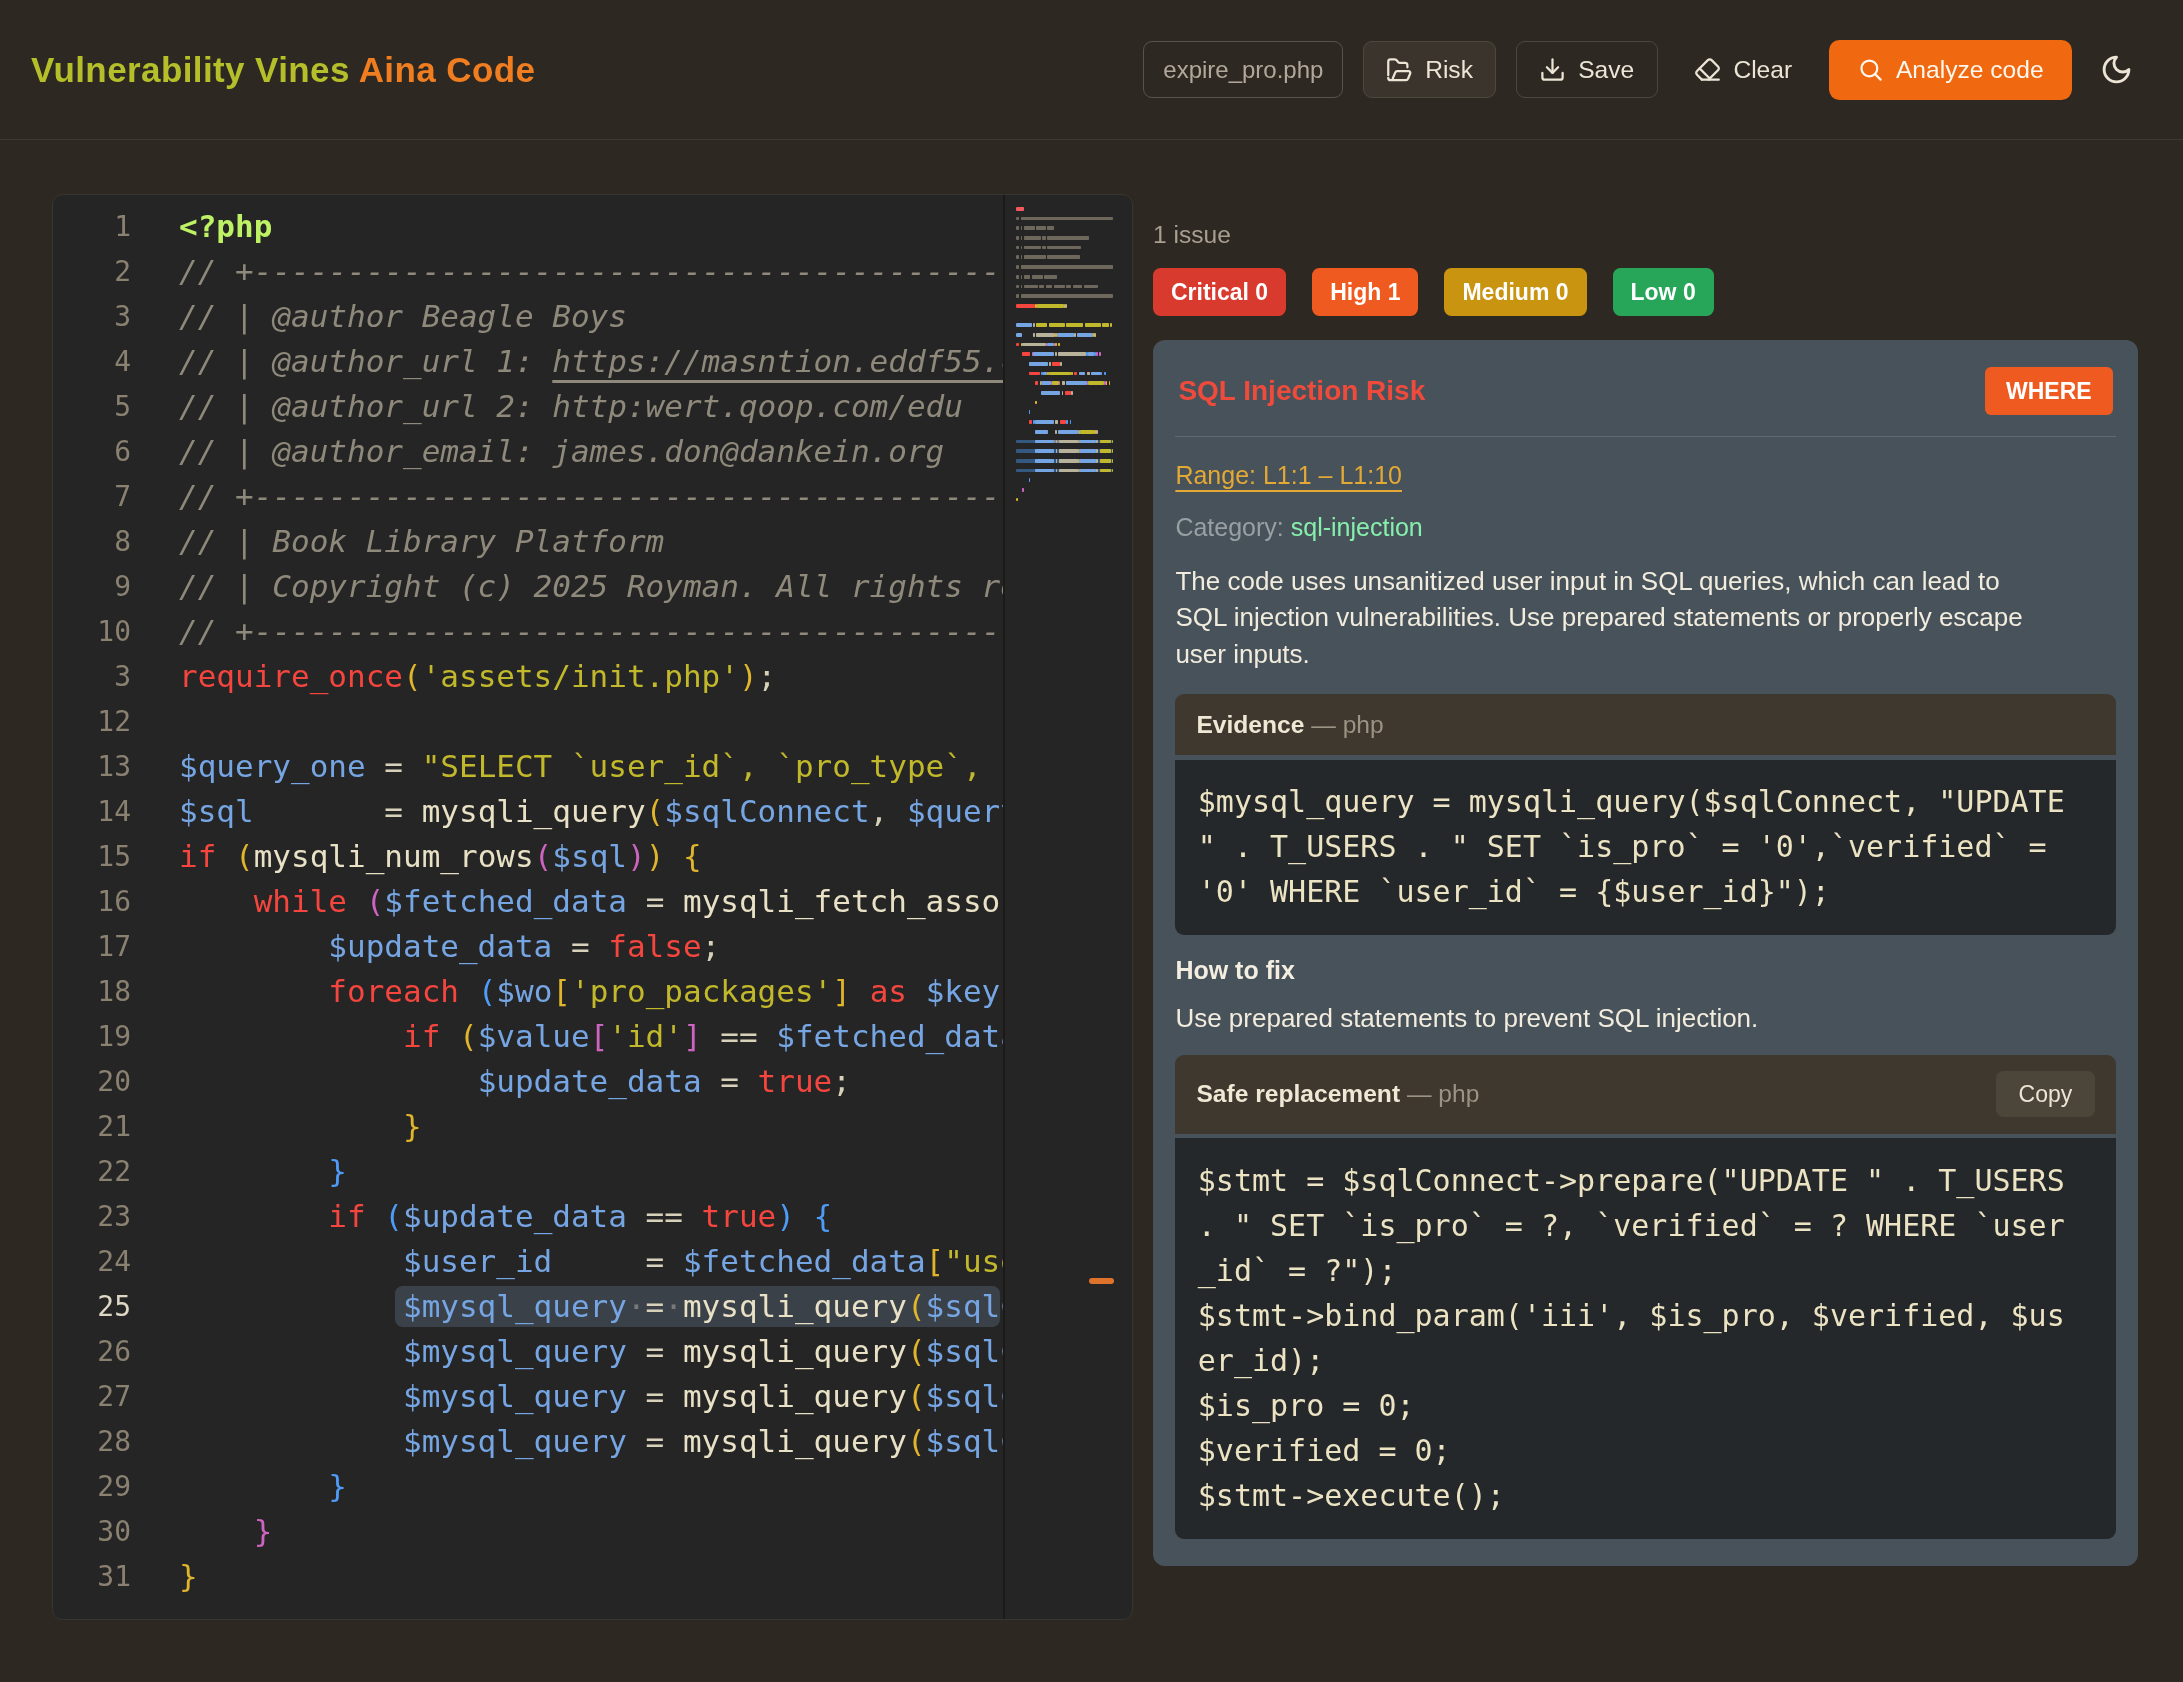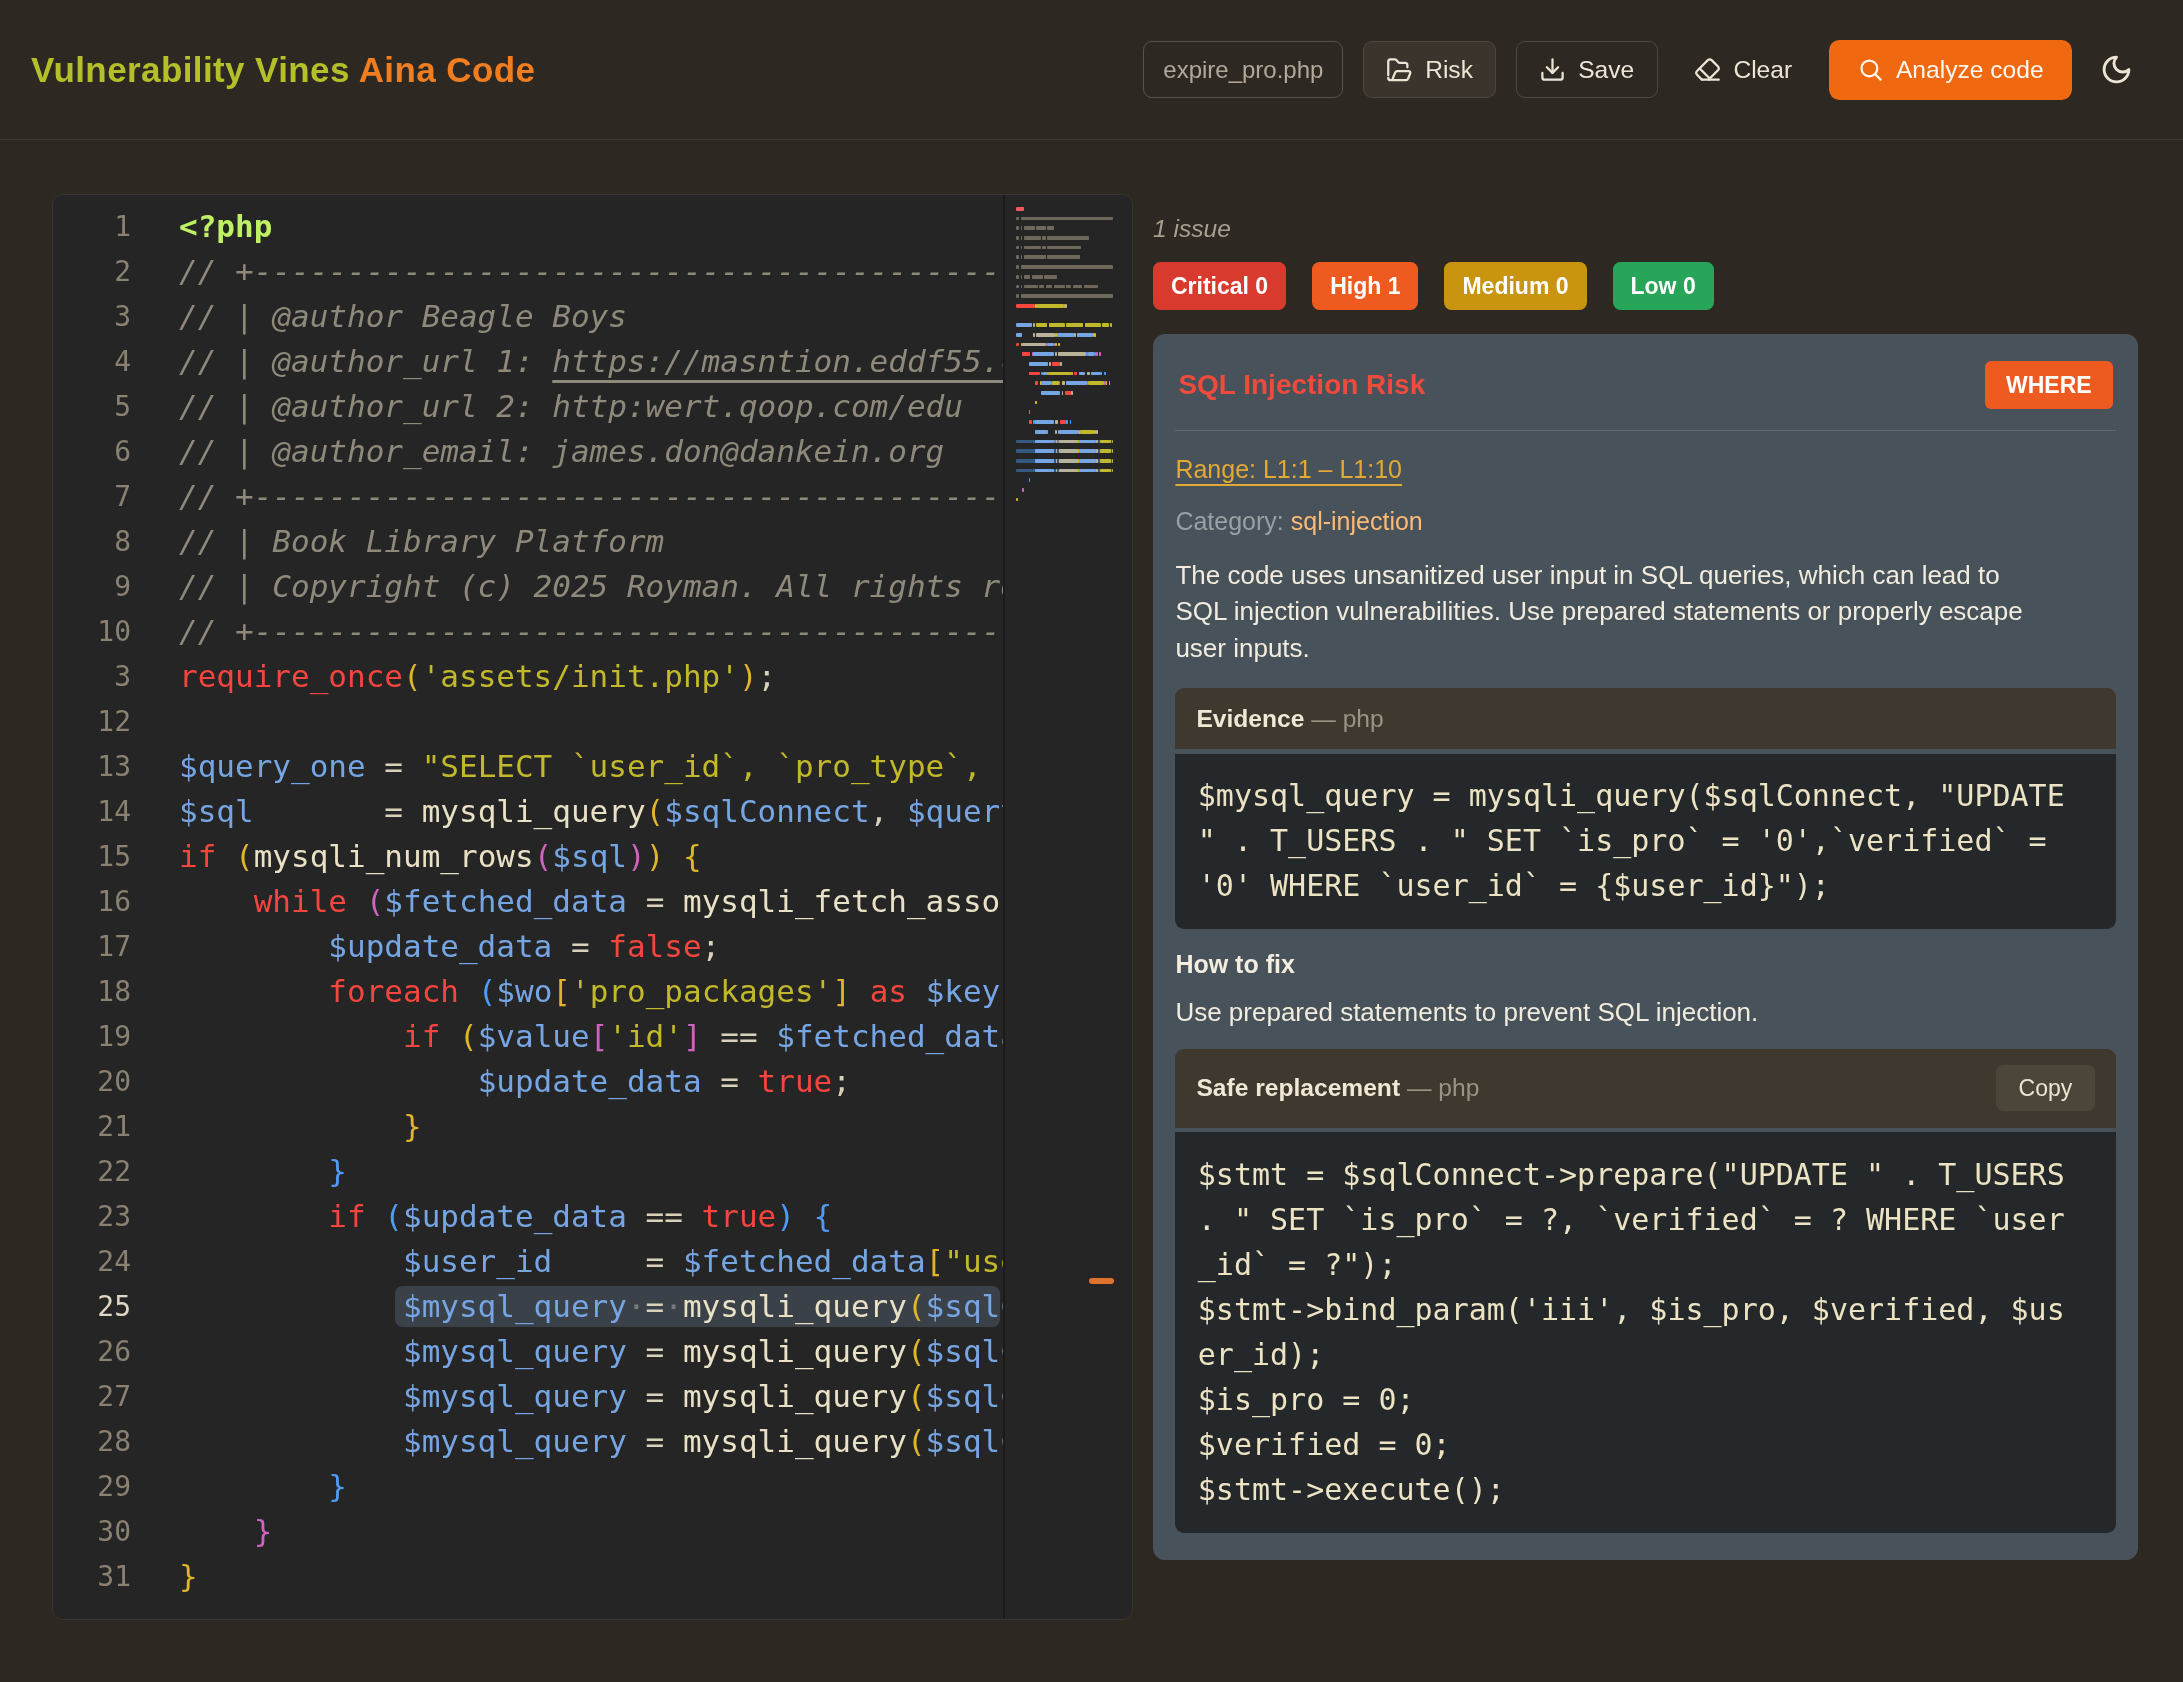--- a/index.html
+++ b/index.html
@@ -75,34 +75,34 @@
   .seam { position:absolute; left:950px; top:0; bottom:0; width:1.5px; background:#1b1a18; }
   .mini { position:absolute; top:12px; left:963px; width:97px; }
   .mrow { display:flex; height:3.7px; margin-bottom:6px; max-width:97px; overflow:hidden; border-radius:0.7px; }
   .mrow i { height:3.7px; border-radius:0.7px; flex:none; }
   .mrow.mhl { background:#35587e; }
   .marker { position:absolute; left:1036px; top:1083px; width:25px; height:6px;
             background:#e0732c; border-radius:3px; }
 
   
   aside { margin-left:20px; width:985px; flex:none; }
-  .issues-summary { margin-top:21px; font-size:24.6px; color:#a89f90;font-style:italic; }
+  .issues-summary { margin-top:27px; font-size:24.6px; color:#a89f90; }
   .badges { display:flex; gap:26px; margin-top:19.4px; }
   .chip { height:48px; line-height:48px; padding:0 18px; border-radius:7.5px;
           color:#fff; font-size:23px; font-weight:bold; cursor:pointer; }
   .card { margin-top:24px; background:#48525a; border-radius:12px; padding:21px 22.4px 27px; }
   .card-head { display:flex; justify-content:space-between; align-items:center;
                padding:6px 3px 21px; border-bottom:1.5px solid rgba(235,228,212,.16); }
   .issue-title { font-size:28px; font-weight:bold; color:#ef4b3c; }
   .sev-badge { border-radius:6px; padding:10.4px 21px; font-size:23px; font-weight:bold; color:#fff; }
   .range { display:inline-block; margin-top:24px; font-size:25px; color:#e3a935;
            text-decoration:underline; text-underline-offset:6px; cursor:pointer; }
   .category { margin-top:22.4px; font-size:25px; }
   .category .lbl { color:#98a0a3;text-align:right; }
-  .category .val { color:#fdba74;margin-top:41px; }
+  .category .val { color:#86efac;margin-top:41px; }
   .desc { margin-top:21px; font-size:26px; color:#f1ecdd; line-height:1.42; max-width:880px; }
   .codeblock { margin-top:21px; }
   .cb-head { background:#3e382f; border-radius:9px 9px 0 0; padding:16.4px 21px;
              display:flex; justify-content:space-between; align-items:center;
              font-size:24.6px; min-height:60px; }
   .cb-title { color:#efe8d5; font-weight:bold; }
   .cb-lang  { color:#9b9384; font-weight:normal; }
   .cb-body { margin-top:4.5px; background:#24282b; border-radius:0 0 9px 9px;
              padding:19.4px 37px 21px 22.4px; }
   .cb-body pre { font-family:"DejaVu Sans Mono", monospace; font-size:30px; line-height:45px;

